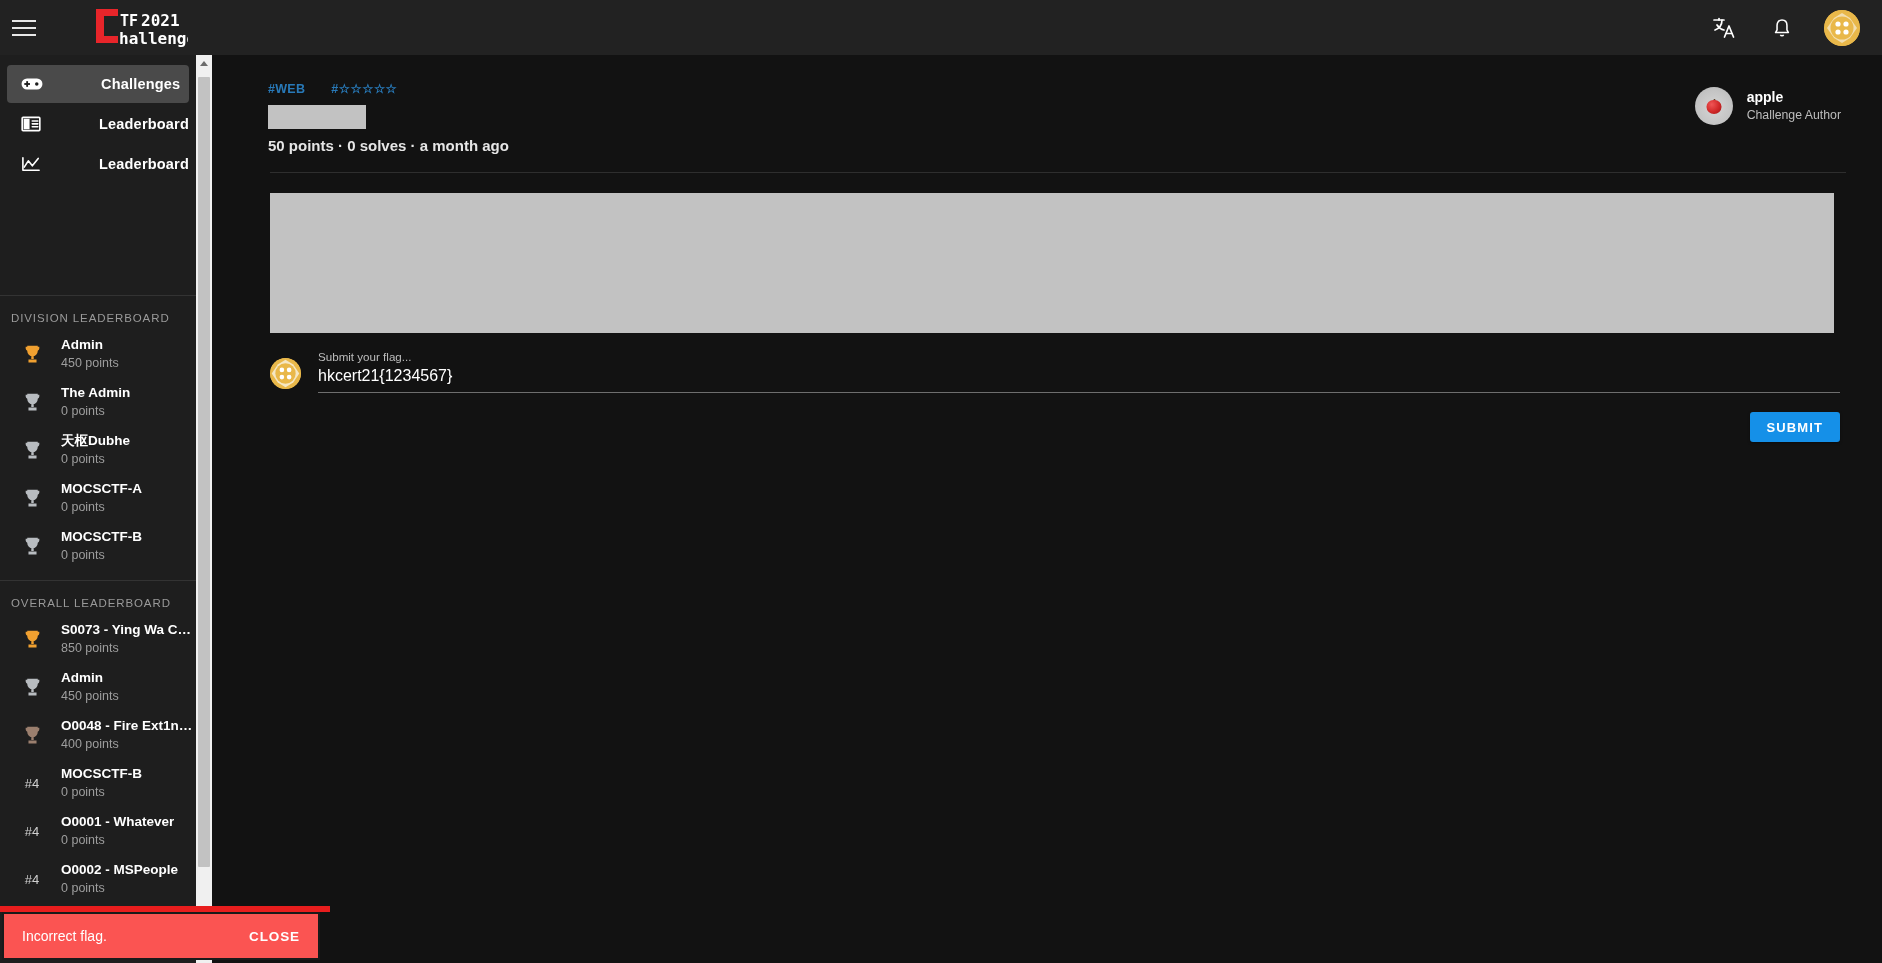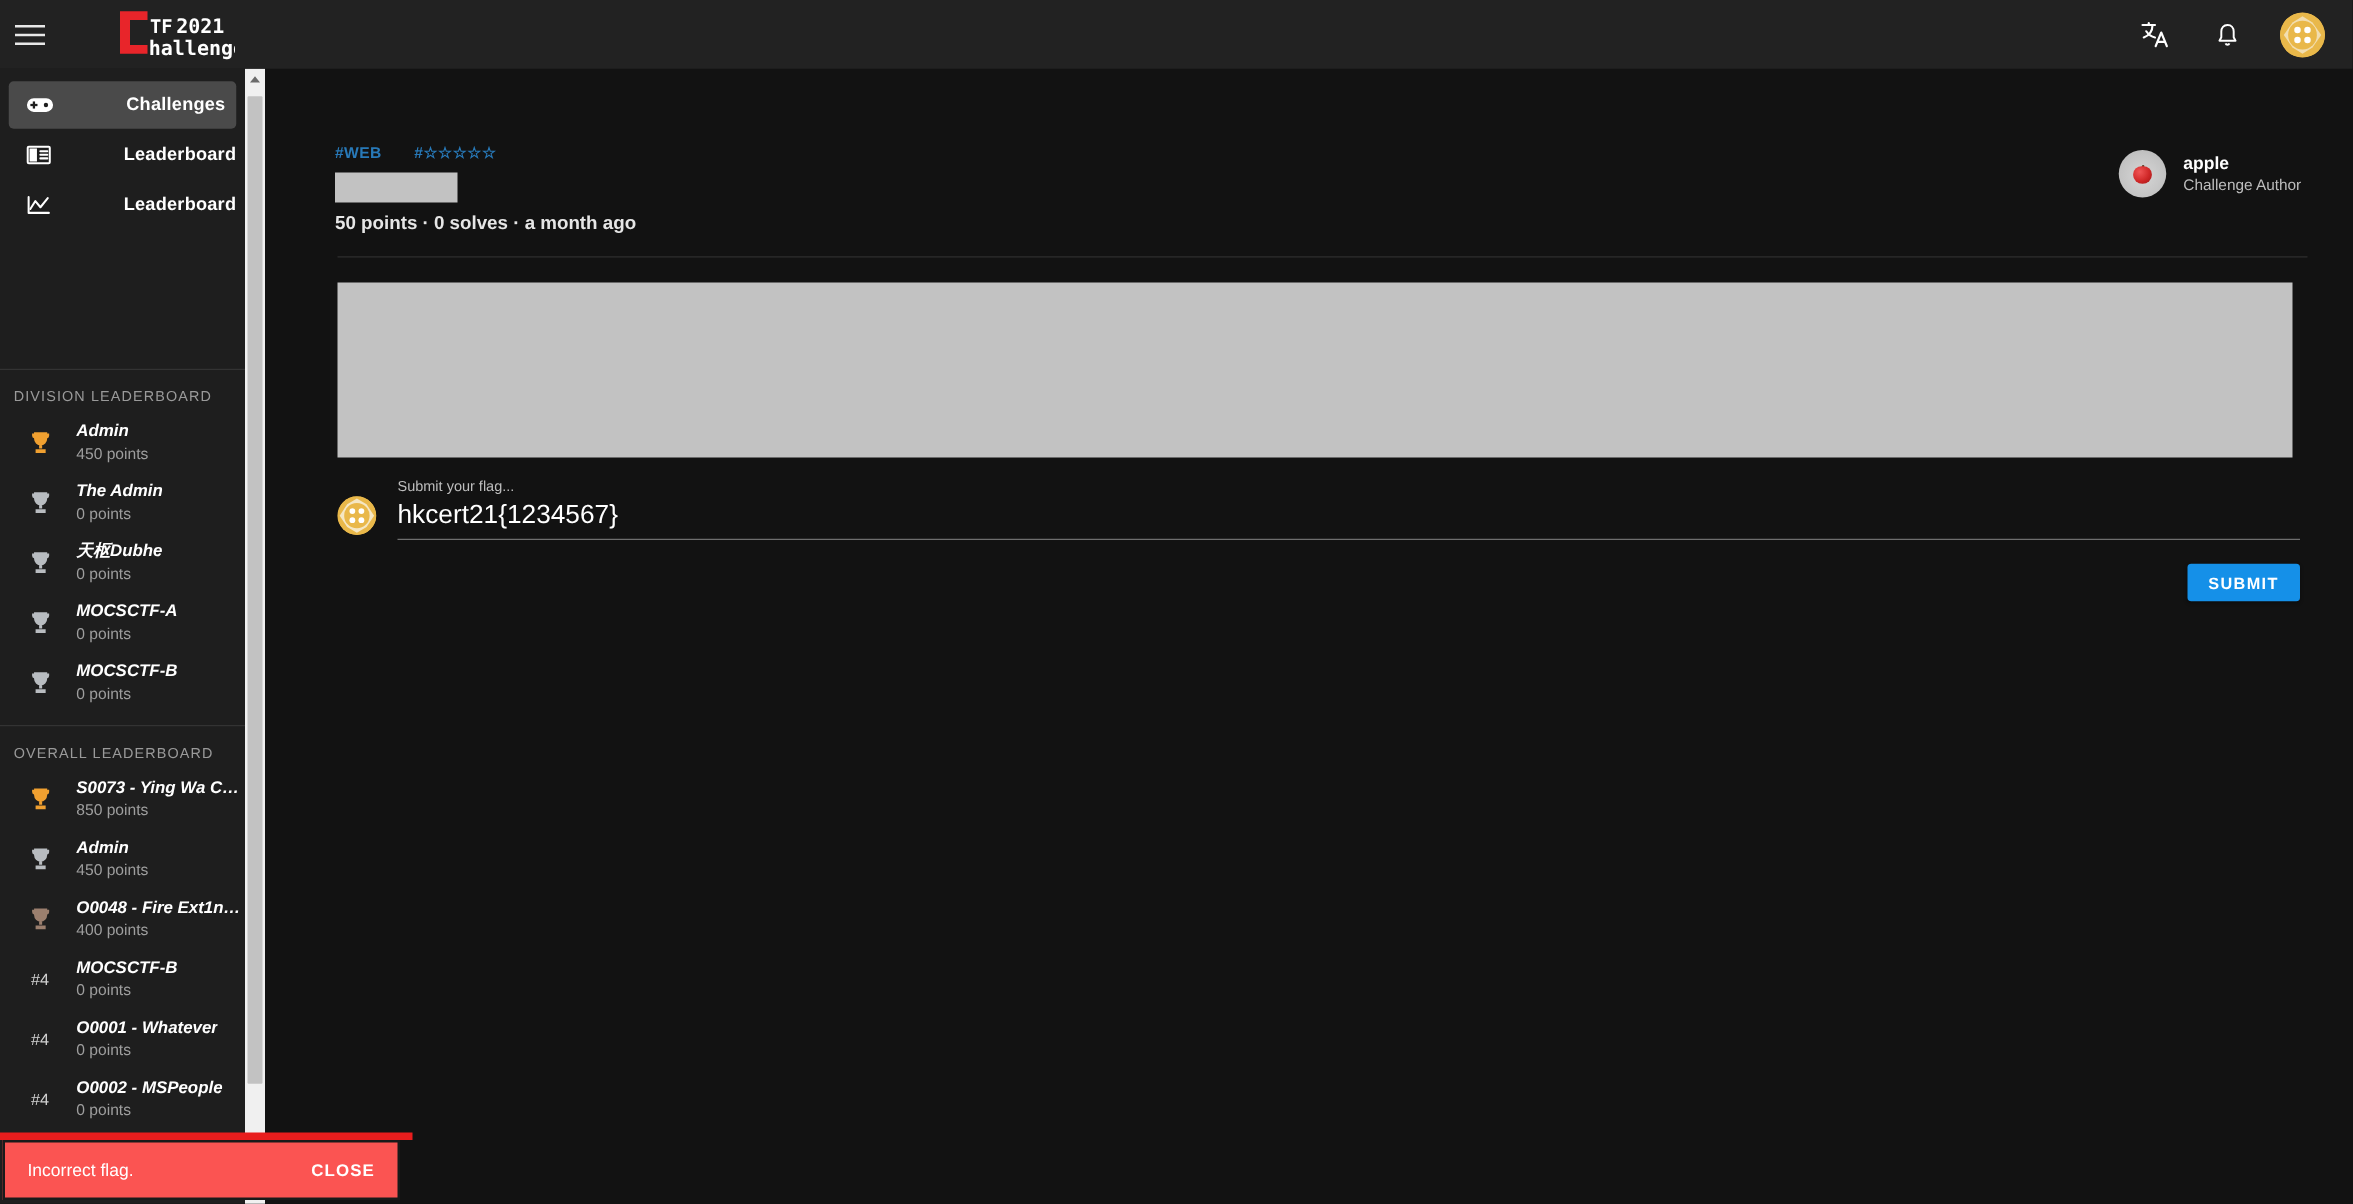--- a/index.html
+++ b/index.html
@@ -72,21 +72,21 @@
   .lb-item {
     display: flex; align-items: center;
     height: 48px; padding-left: 11px; cursor: pointer;
   }
   .lb-rank { width: 42px; flex: 0 0 42px; display:flex; align-items:center; justify-content:center; }
   .rank-text { color: #d0d0d0; font-size: 13px; }
   .lb-text { padding-left: 8px; overflow: hidden; }
   .lb-name {
     color: #ffffff; font-size: 13.5px; font-weight: bold;
     white-space: nowrap; overflow: hidden; text-overflow: ellipsis;
-    max-width: 135px; line-height: 1.35; font-style: italic;
+    max-width: 135px; line-height: 1.35;
   }
   .lb-points { color: #9e9e9e; font-size: 12.5px; line-height: 1.35; }
 
   
   .sb-scroll {
     position: absolute; top: 55px; left: 196px;
     width: 16px; height: 908px;
     background: #f0f0f0;
     z-index: 25;
   }
@@ -105,21 +105,21 @@
     background: #c2c2c2; border-radius: 1px;
   }
 
   
   .main {
     position: absolute; top: 55px; left: 212px;
     width: 1670px; height: 908px;
     background: #121212;
     overflow: hidden;
   }
-  .chal-header { position: relative; padding: 26px 28px 0 56px; margin-top: 33px; }
+  .chal-header { position: relative; padding: 26px 28px 0 56px; }
   .tags { display: flex; align-items: center; gap: 26px; }
   .tag { color: #2879b8; font-size: 12.5px; font-weight: bold; letter-spacing: .3px; cursor: pointer; }
   .tag-stars { color: #2879b8; font-size: 12.5px; font-weight: bold; letter-spacing: .5px; cursor: pointer; }
 
   .chal-title-redact {
     margin-top: 9px;
     width: 98px; height: 24px;
     background: #c2c2c2;
   }
   .chal-meta { margin-top: 8px; color: #e6e6e6; font-size: 15px; font-weight: bold; }
@@ -160,21 +160,21 @@
   .flag-avatar {
     width: 31px; height: 31px; border-radius: 50%;
     background: #e9b84a; flex: 0 0 31px; margin-right: 17px; margin-bottom: 4px;
     display: flex; align-items: center; justify-content: center; overflow: hidden;
   }
   .flag-field { flex: 1; }
   .flag-label { color: #bdbdbd; font-size: 11.6px; margin-bottom: 4px; }
   .flag-input {
     width: 100%; background: transparent; border: none;
     border-bottom: 1px solid #6e6e6e;
-    color: #ffffff; font-size: 21px;
+    color: #ffffff; font-size: 16px;
     font-family: "Liberation Sans", sans-serif;
     padding: 0 0 7px 0; outline: none;
   }
 
   .submit-row { display: flex; justify-content: flex-end; margin: 19px 42px 0 0; }
   .submit-btn {
     background: #1590e8; color: #ffffff;
     border: none; border-radius: 3px;
     font-family: "Liberation Sans", sans-serif;
     font-size: 13px; font-weight: bold; letter-spacing: 1.1px;

